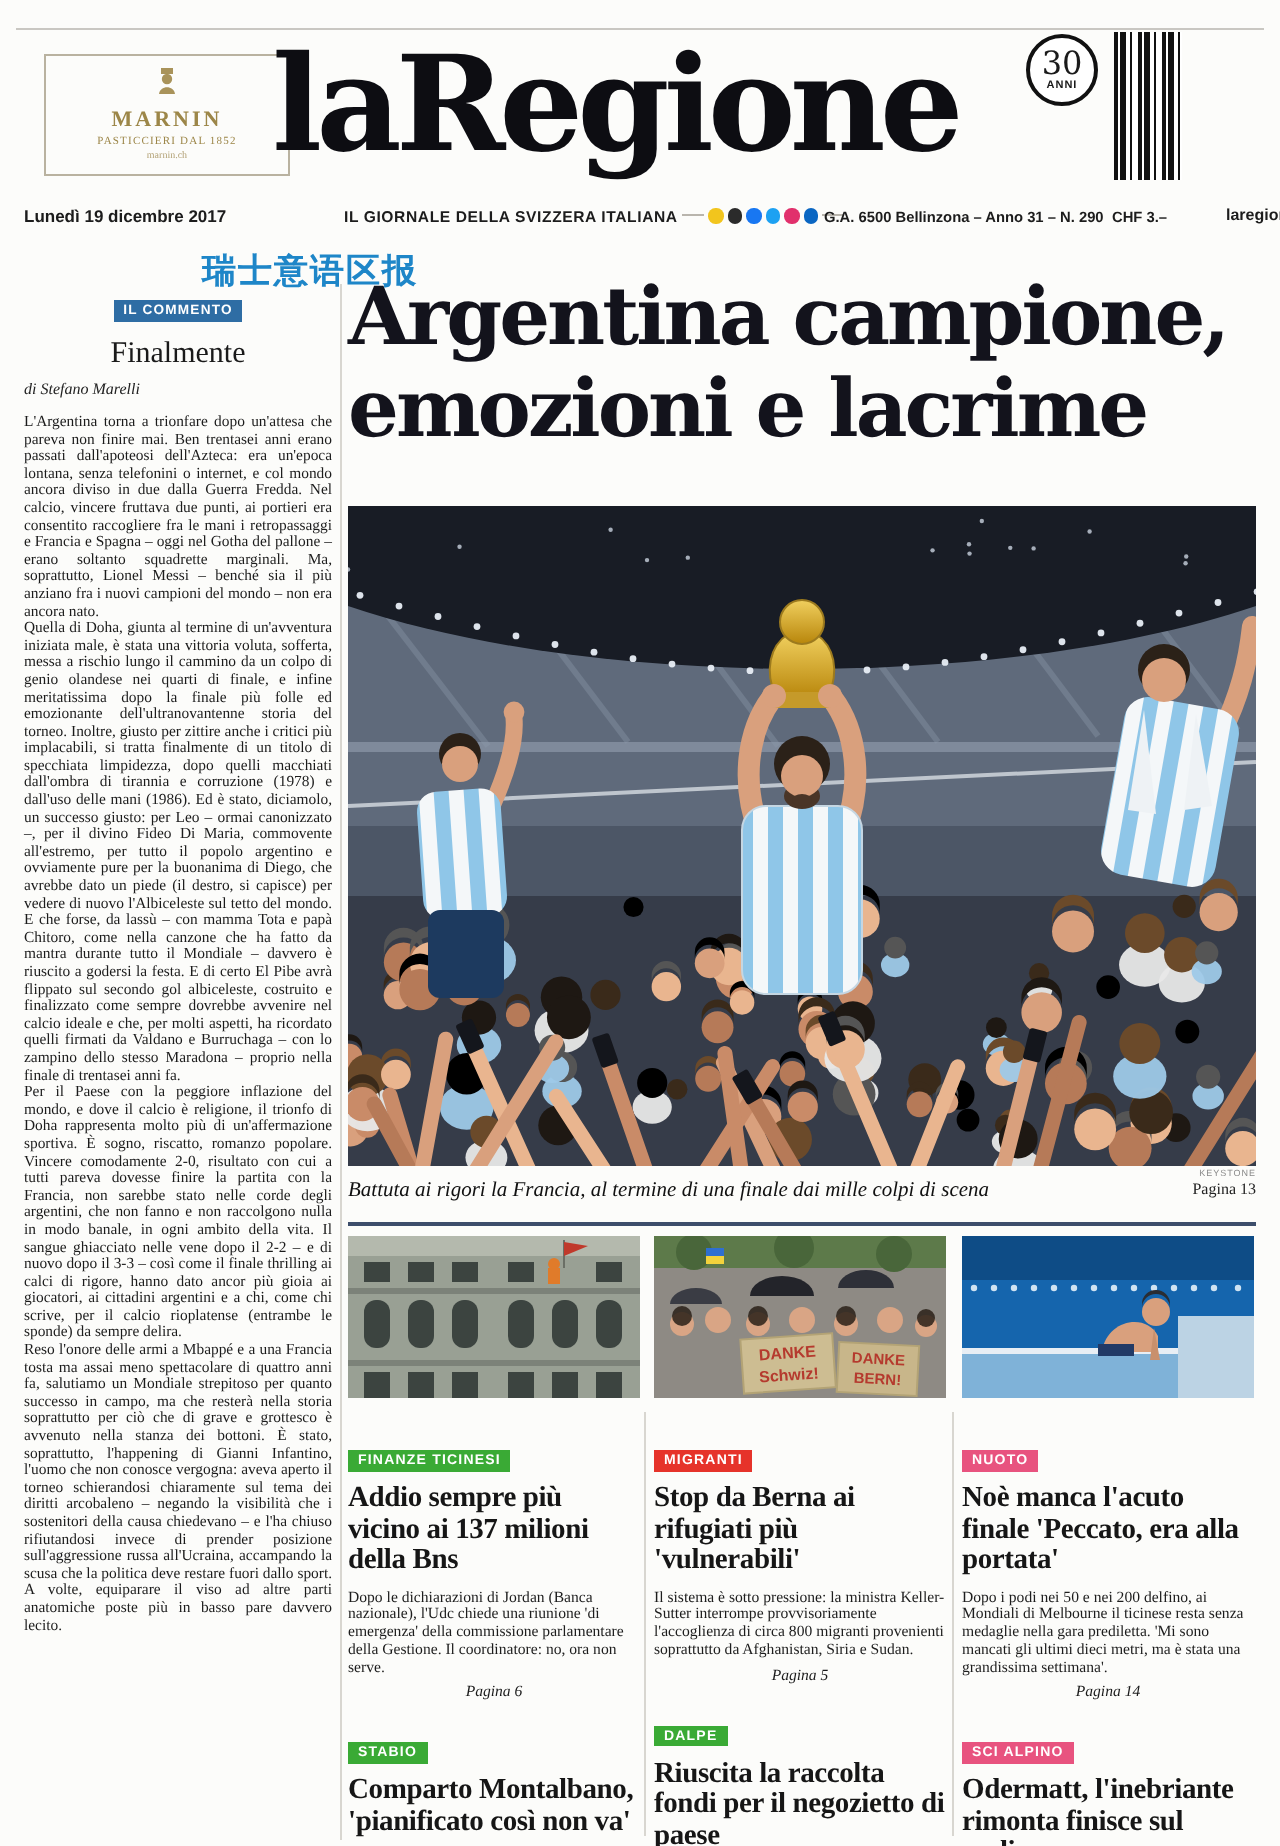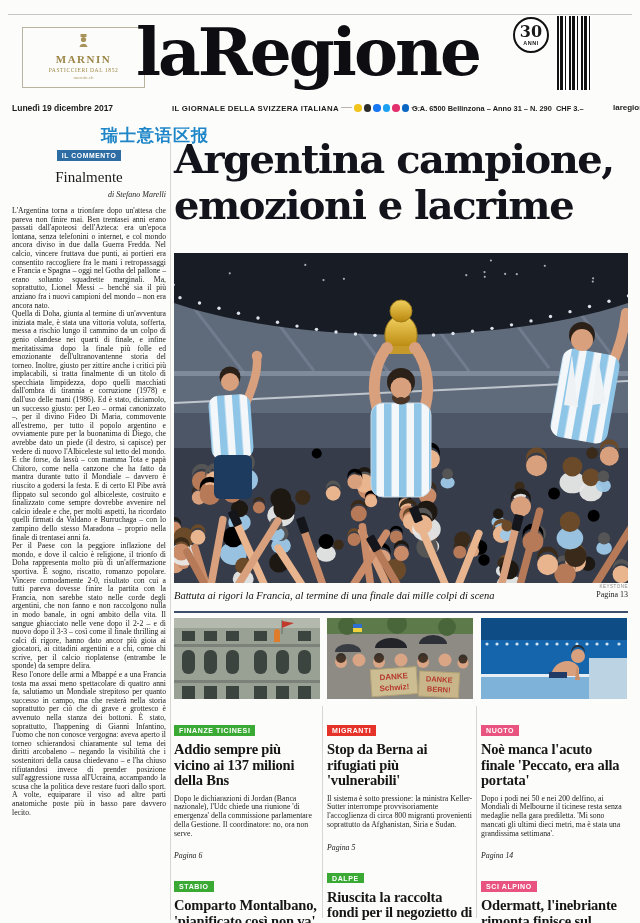--- a/index.html
+++ b/index.html
@@ -9,21 +9,21 @@
   
   #ad-box{position:absolute;left:22px;top:27px;width:123px;height:61px;border:1px solid #b9b2a0;
           text-align:center;padding-top:5px;box-sizing:border-box;}
   #ad-box .brand{font-size:11px;letter-spacing:1.5px;color:#9c8648;font-weight:bold;margin-top:1px;}
   #ad-box .sub{font-size:5.5px;letter-spacing:.6px;color:#9c8648;margin-top:2px;}
   #ad-box .url{font-size:5px;color:#b3a276;margin-top:2px;}
   #masthead-title{position:absolute;left:136px;top:14px;font-family:"DejaVu Serif",serif;
         font-weight:bold;font-size:66px;line-height:76px;letter-spacing:-3px;color:#0d0d12;}
   #anni-badge{position:absolute;left:513px;top:17px;width:36px;height:36px;border:2.5px solid #111;
         border-radius:50%;background:#fff;text-align:center;box-sizing:border-box;z-index:3;}
-  #anni-badge .n{font-family:"DejaVu Serif",serif;font-weight:bold;font-size:16px;line-height:20px;margin-top:3px;}
+  #anni-badge .n{font-family:"DejaVu Serif",serif;font-weight:normal;font-size:16px;line-height:20px;margin-top:3px;}
   #anni-badge .l{font-family:"Liberation Sans",sans-serif;font-weight:bold;font-size:5.5px;letter-spacing:.5px;margin-top:-2px;}
   #barcode{position:absolute;left:557px;top:16px;width:34px;height:74px;
         background:repeating-linear-gradient(90deg,#111 0 2px,#fff 2px 3px,#111 3px 6px,#fff 6px 8px,#111 8px 9px,#fff 9px 12px);}
   .meta{position:absolute;font-family:"Liberation Sans",sans-serif;font-weight:bold;color:#1c1c1c;}
   #date-line{left:12px;top:103px;font-size:8.5px;}
   #tagline{left:172px;top:104px;font-size:7.8px;letter-spacing:.3px;}
   #social-row{position:absolute;left:341px;top:104px;display:flex;align-items:center;gap:2px;}
   .dash{width:11px;height:1px;background:#b9b5ad;}
   .sicon{width:7.5px;height:7.5px;border-radius:50%;display:inline-block;}
   #issue-info{left:412px;top:104px;font-size:7.4px;}
@@ -31,21 +31,21 @@
   #site{left:589px;top:103px;font-size:8px;padding-left:24px;}
   
   #cn-overlay{position:absolute;left:101px;top:124px;font-family:"DejaVu Sans",sans-serif;
         font-weight:bold;font-size:17px;color:#1e86c8;letter-spacing:1px;z-index:5;}
   
   #commento{position:absolute;left:12px;top:144px;width:154px;}
   #commento .kicker-wrap{text-align:center;}
   .kicker{display:inline-block;color:#fff;font-family:"Liberation Sans",sans-serif;font-weight:bold;
         font-size:6.8px;letter-spacing:.6px;padding:2px 5px 1.5px;}
   #commento h2{font-size:15px;font-weight:normal;text-align:center;margin:7px 0 0;font-family:"Liberation Serif",serif;}
-  #commento .byline{text-align:right;font-style:italic;font-size:8px;margin:4px 0 8px;color:#222;}
+  #commento .byline{text-align:left;font-style:italic;font-size:8px;margin:4px 0 8px;color:#222;}
   #commento p{font-size:7.7px;line-height:8.6px;text-align:justify;margin:0;color:#1b1b1b;hyphens:auto;}
   #vdiv-main{position:absolute;left:170px;top:142px;width:1px;height:778px;background:#d8d6d0;}
   
   #lead-headline{position:absolute;left:174px;top:136px;width:460px;font-family:"DejaVu Serif",serif;
         font-weight:bold;font-size:40px;line-height:46px;letter-spacing:-1.5px;color:#13131c;}
   #lead-photo{position:absolute;left:174px;top:253px;width:454px;height:330px;background:#262b36;}
   #photo-credit{position:absolute;left:174px;top:584px;width:454px;text-align:right;
         font-family:"Liberation Sans",sans-serif;font-size:4.5px;letter-spacing:.5px;color:#8a8a8a;}
   #caption-row{position:absolute;left:174px;top:590px;width:454px;display:flex;justify-content:space-between;}
   #caption-row .cap{font-style:italic;font-size:10.5px;color:#111;}
@@ -55,21 +55,21 @@
   .bcol{position:absolute;top:618px;width:146px;}
   #bcol1{left:174px}#bcol2{left:327px}#bcol3{left:481px}
   .thumb{width:146px;height:81px;display:block;}
   .vdiv{position:absolute;top:706px;width:1px;height:212px;background:#d8d6d0;}
   #vdiv1{left:322px}#vdiv2{left:476px}
   .article .kicker{font-size:7px;}
   .art1{margin-top:20px;}
   .art2{margin-top:15px;}
   .article h3{font-size:14.5px;line-height:15.5px;font-weight:bold;margin:5px 0 0;color:#161616;letter-spacing:-.2px;}
   .article .body{font-size:7.8px;line-height:8.8px;margin-top:6px;color:#1d1d1d;text-align:left;}
-  .article .pref{font-style:italic;font-size:7.8px;margin-top:13px;}
+  .article .pref{font-style:italic;font-size:7.8px;margin-top:3px;text-align:center;}
 </style>
 </head>
 <body>
 
 <div id="page">
 
   <div class="hairline" style="left:8px;top:14px;width:624px;"></div>
 
   <div id="ad-box">
     <svg width="15" height="15" viewBox="0 0 15 15">

